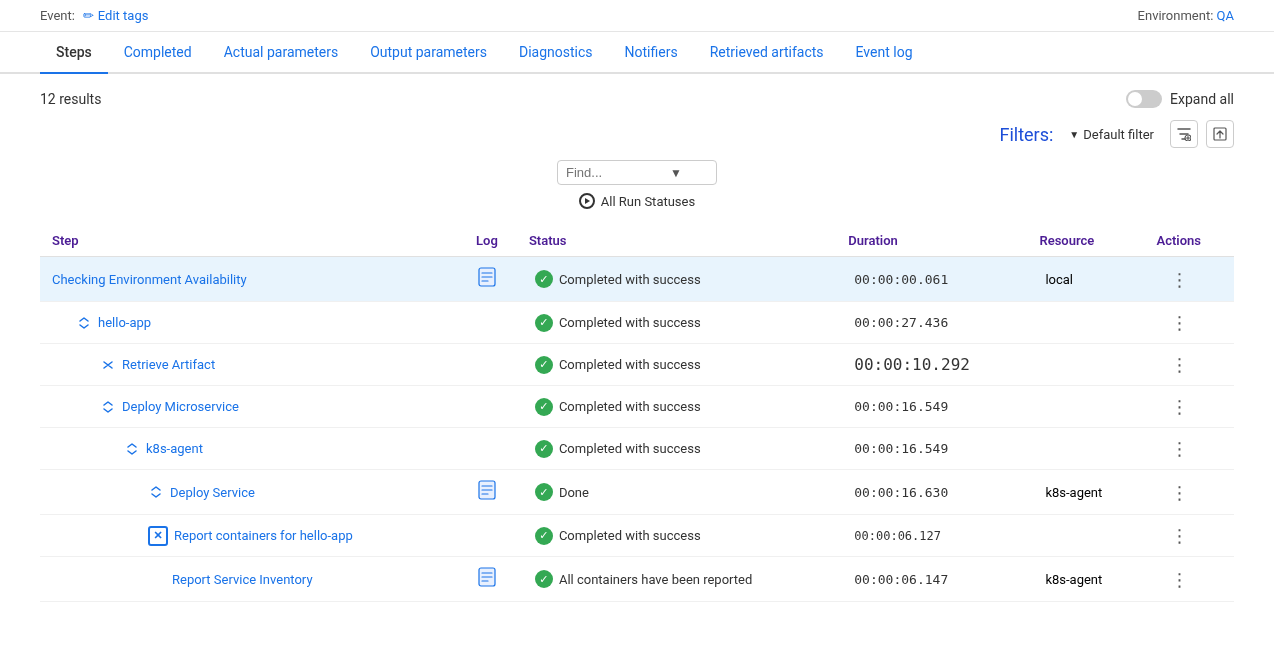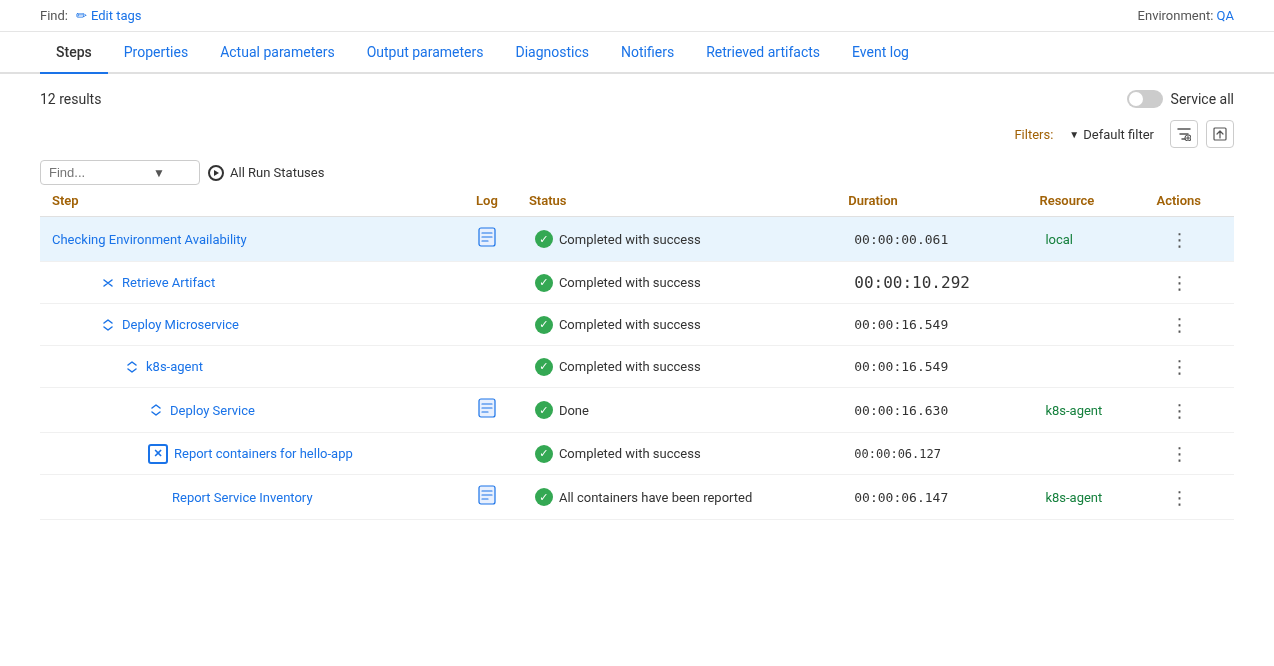--- a/index.html
+++ b/index.html
@@ -102,22 +102,22 @@
 
     .filters-row {
       display: flex;
       align-items: center;
       justify-content: flex-end;
       margin-bottom: 12px;
       gap: 8px;
     }
 
     .filters-label {
-      font-size: 13px;
-      color: #a16207;
+      font-size: 18px;
+      color: #1d4ed8;
     }
 
     .default-filter-btn {
       display: flex;
       align-items: center;
       gap: 4px;
       font-size: 13px;
       color: #333;
       cursor: pointer;
       padding: 4px 8px;
@@ -133,21 +133,22 @@
       align-items: center;
       justify-content: center;
       cursor: pointer;
       color: #555;
     }
 
     .search-filter-row {
       display: flex;
       align-items: center;
       gap: 8px;
-      margin-bottom: 0;
+      margin-bottom: 16px;
+      flex-direction: column;
     }
 
     .search-input-wrapper {
       display: flex;
       align-items: center;
       border: 1px solid #ccc;
       border-radius: 4px;
       padding: 4px 8px;
       gap: 4px;
       min-width: 160px;
@@ -188,21 +189,21 @@
 
     table {
       width: 100%;
       border-collapse: collapse;
     }
 
     thead th {
       text-align: left;
       font-weight: 600;
       font-size: 13px;
-      color: #a16207;
+      color: #4c1d95;
       padding: 8px 12px;
       border-bottom: 1px solid #e0e0e0;
     }
 
     tbody tr {
       border-bottom: 1px solid #f0f0f0;
     }
 
     tbody tr.highlighted {
       background: #e8f4fd;
@@ -262,21 +263,21 @@
 
     .more-icon {
       color: #555;
       cursor: pointer;
       font-size: 18px;
       padding: 2px 8px;
       letter-spacing: 1px;
     }
 
     .resource-link {
-      color: #15803d;
+      color: #000000;
       text-decoration: none;
       cursor: pointer;
     }
 
     .x-icon-box {
       width: 20px;
       height: 20px;
       border: 2px solid #1a73e8;
       border-radius: 3px;
       display: inline-flex;
@@ -285,47 +286,47 @@
       color: #1a73e8;
       font-size: 11px;
       font-weight: bold;
       flex-shrink: 0;
     }
   </style>
 </head>
 <body>
 
 <div class="top-bar">
-  <span>Find:</span>
+  <span>Event:</span>
   <a class="edit-tags-btn">
     <span>✏</span>
     <span>Edit tags</span>
   </a>
   <span style="flex:1"></span>
   <span>Environment: <a style="color:#1a73e8;text-decoration:none;cursor:pointer">QA</a></span>
 </div>
 
 <div class="tabs-container">
   <a class="tab active">Steps</a>
-  <a class="tab">Properties</a>
+  <a class="tab">Completed</a>
   <a class="tab">Actual parameters</a>
   <a class="tab">Output parameters</a>
   <a class="tab">Diagnostics</a>
   <a class="tab">Notifiers</a>
   <a class="tab">Retrieved artifacts</a>
   <a class="tab">Event log</a>
 </div>
 
 <div class="content-area">
 
   <div class="results-bar">
     <span class="results-count">12 results</span>
     <div class="expand-all-area">
       <div class="toggle-switch"></div>
-      <span class="expand-all-label">Service all</span>
+      <span class="expand-all-label">Expand all</span>
     </div>
   </div>
 
   <div class="filters-row">
     <span class="filters-label">Filters:</span>
     <div class="default-filter-btn">
       <span style="font-size:10px;">▼</span>
       <span>Default filter</span>
     </div>
     <div class="filter-icon-btn">
@@ -386,20 +387,42 @@
             <div class="status-cell">
     <span class="success-icon">✓</span>
     <span>Completed with success</span>
   </div>
           </td>
           <td style="font-family: monospace; font-size: 13px;">00:00:00.061</td>
           <td><a class="resource-link">local</a></td>
           <td><span class="more-icon">⋮</span></td>
         </tr>
         <tr>
+          <td style="padding-left: 36px;">
+            <div class="step-cell">
+              <span class="expand-icon" style="display:inline-flex;flex-direction:column;align-items:center;gap:1px;">
+      <svg width="12" height="12" viewBox="0 0 12 12">
+                  <path d="M2 4l4-3 4 3M2 8l4 3 4-3" stroke="#1a73e8" stroke-width="1.5" fill="none" stroke-linecap="round" stroke-linejoin="round"></path>
+                </svg>
+    </span>
+              <a class="step-link">hello-app</a>
+            </div>
+          </td>
+          <td style="text-align: center;"></td>
+          <td>
+            <div class="status-cell">
+    <span class="success-icon">✓</span>
+    <span>Completed with success</span>
+  </div>
+          </td>
+          <td style="font-family: monospace; font-size: 13px;">00:00:27.436</td>
+          <td></td>
+          <td><span class="more-icon">⋮</span></td>
+        </tr>
+        <tr>
           <td style="padding-left: 60px;">
             <div class="step-cell">
               <span class="expand-icon" style="display:inline-flex;flex-direction:column;align-items:center;gap:1px;">
       <svg width="12" height="12" viewBox="0 0 12 12">
                   <path d="M2 3l4 3 4-3M2 9l4-3 4 3" stroke="#1a73e8" stroke-width="1.5" fill="none" stroke-linecap="round" stroke-linejoin="round"></path>
                 </svg>
     </span>
               <a class="step-link">Retrieve Artifact</a>
             </div>
           </td>

